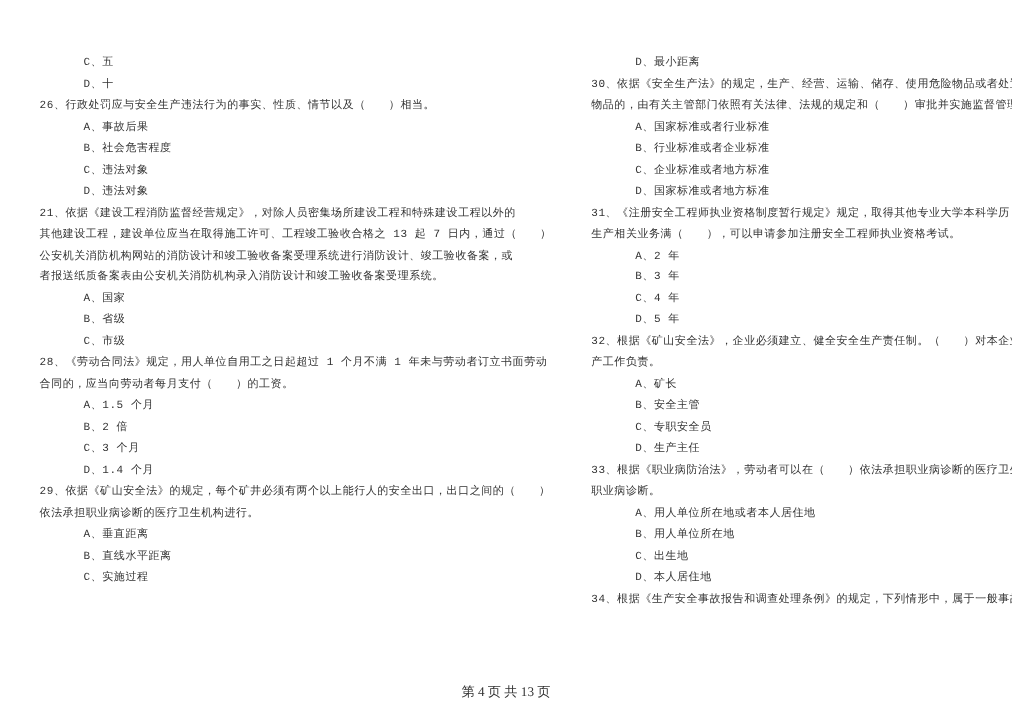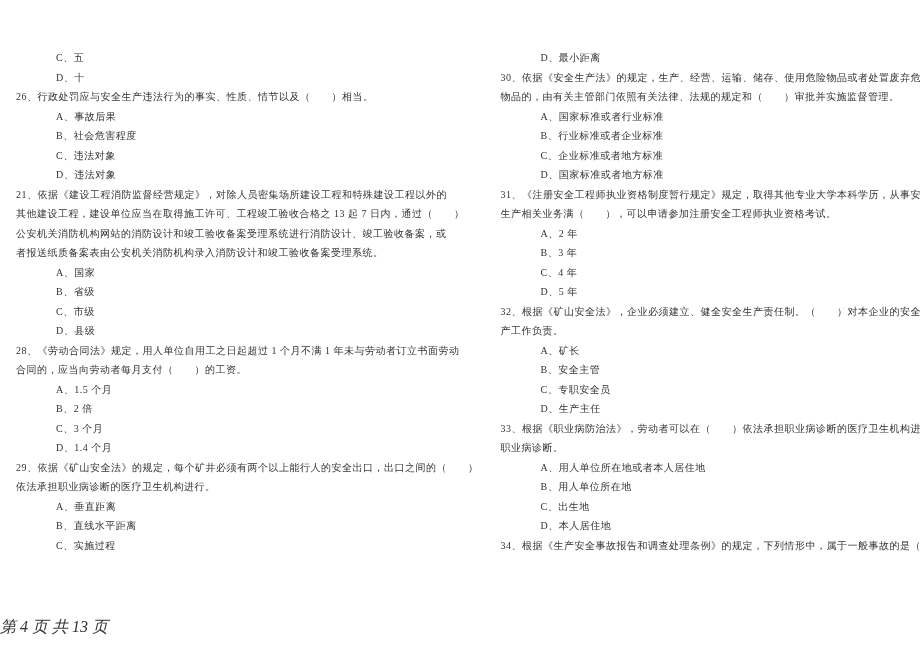--- a/index.html
+++ b/index.html
@@ -12,23 +12,24 @@
       height: 650px;
       background: #ffffff;
       font-family: "SimSun", "宋体", serif;
       font-size: 10px;
       color: #333333;
       position: relative;
       overflow: hidden;
     }
     .page {
       display: flex;
-      padding: 48px 40px 30px 16px;
-      gap: 22px;
+      padding: 48px 40px 30px 36px;
+      gap: 36px;
       height: 610px;
+      font-family: Liberation Mono, monospace;
     }
     .column {
       flex: 1;
       display: flex;
       flex-direction: column;
     }
     .line {
       line-height: 1.95;
       white-space: nowrap;
       letter-spacing: 0.5px;
@@ -37,24 +38,23 @@
       padding-left: 40px;
     }
     .indent-q {
       padding-left: 0px;
     }
     .footer {
       position: absolute;
       bottom: 12px;
       left: 0;
       right: 0;
-      text-align: left;
-      font-size: 16px;
+      text-align: center;
+      font-size: 12px;
       color: #333;
-      font-style: italic;
     }
   </style>
 </head>
 <body>
 
 <div class="page">
   <div class="column">
     <div class="line indent-1">C、五</div>
     <div class="line indent-1">D、十</div>
     <div class="line indent-q">26、行政处罚应与安全生产违法行为的事实、性质、情节以及（　　）相当。</div>
@@ -62,21 +62,20 @@
     <div class="line indent-1">B、社会危害程度</div>
     <div class="line indent-1">C、违法对象</div>
     <div class="line indent-1">D、违法对象</div>
     <div class="line indent-q">21、依据《建设工程消防监督经营规定》，对除人员密集场所建设工程和特殊建设工程以外的</div>
     <div class="line indent-q">其他建设工程，建设单位应当在取得施工许可、工程竣工验收合格之 13 起 7 日内，通过（　　）</div>
     <div class="line indent-q">公安机关消防机构网站的消防设计和竣工验收备案受理系统进行消防设计、竣工验收备案，或</div>
     <div class="line indent-q">者报送纸质备案表由公安机关消防机构录入消防设计和竣工验收备案受理系统。</div>
     <div class="line indent-1">A、国家</div>
     <div class="line indent-1">B、省级</div>
     <div class="line indent-1">C、市级</div>
-    <div class="line indent-1">D、县级</div>
     <div class="line indent-q">28、《劳动合同法》规定，用人单位自用工之日起超过 1 个月不满 1 年未与劳动者订立书面劳动</div>
     <div class="line indent-q">合同的，应当向劳动者每月支付（　　）的工资。</div>
     <div class="line indent-1">A、1.5 个月</div>
     <div class="line indent-1">B、2 倍</div>
     <div class="line indent-1">C、3 个月</div>
     <div class="line indent-1">D、1.4 个月</div>
     <div class="line indent-q">29、依据《矿山安全法》的规定，每个矿井必须有两个以上能行人的安全出口，出口之间的（　　）</div>
     <div class="line indent-q">依法承担职业病诊断的医疗卫生机构进行。</div>
     <div class="line indent-1">A、垂直距离</div>
     <div class="line indent-1">B、直线水平距离</div>

